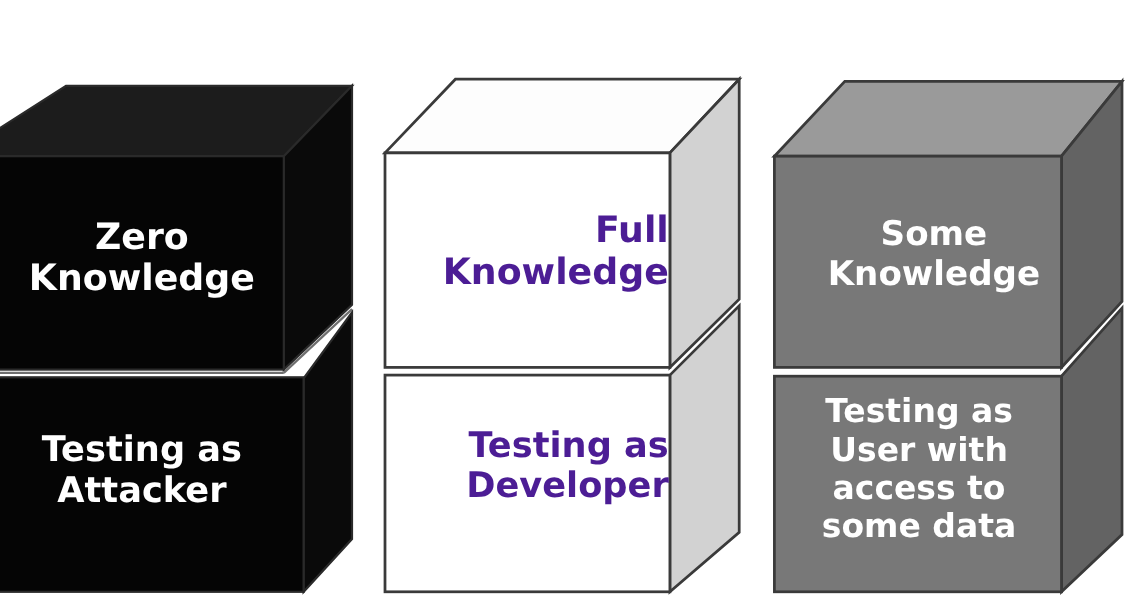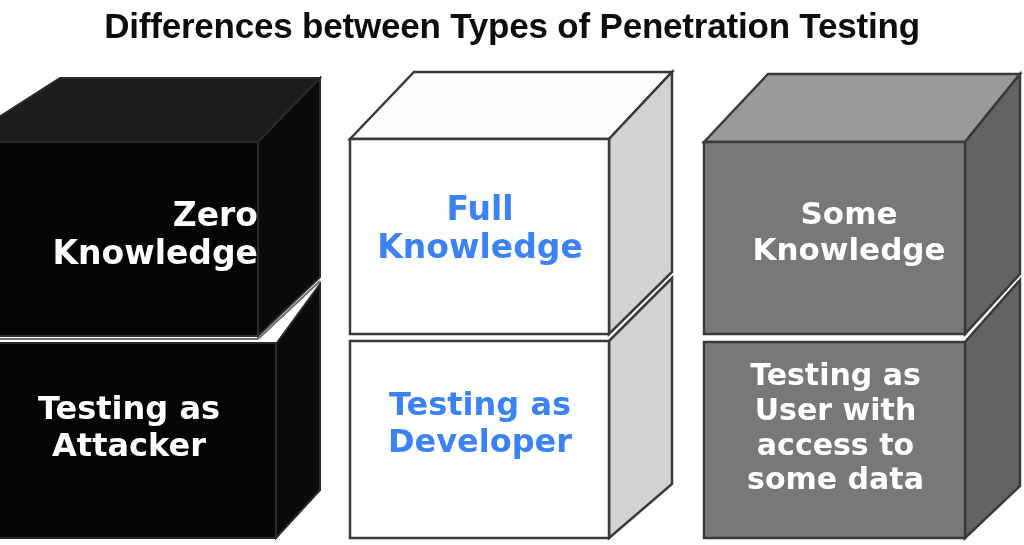--- a/index.html
+++ b/index.html
@@ -43,38 +43,37 @@
   .lbl {
     position: absolute;
     text-align: center;
     font-family: "DejaVu Sans", "Liberation Sans", sans-serif;
     font-weight: bold;
     line-height: 1.16;
     white-space: pre-line;
     pointer-events: none;
   }
   .lbl-white { color: #ffffff; }
-  .lbl-black { color: #3b82f6; }
+  .lbl-black { color: #4c1d95; text-align: right; }
 
   
-  #c1-top-label  { left: 0px;   top: 196px; width: 258px; font-size: 33px; text-align: right; }
+  #c1-top-label  { left: 0px;   top: 196px; width: 258px; font-size: 33px; }
   #c1-bot-label  { left: 0px;   top: 390px; width: 258px; font-size: 32px; }
   
   #c2-top-label  { left: 352px; top: 190px; width: 256px; font-size: 33px; }
   #c2-bot-label  { left: 352px; top: 386px; width: 256px; font-size: 32px; }
   
   #c3-top-label  { left: 706px; top: 196px; width: 286px; font-size: 31px; }
   #c3-bot-label  { left: 706px; top: 358px; width: 259px; font-size: 30px; }
 </style>
 </head>
 <body>
 
 <div id="stage">
 
-  <div id="title">Differences between Types of Penetration Testing</div>
 
   <svg id="diagram" viewBox="0 0 1024 545">
 
     <g>
 
       <polygon points="-40,142 60,78 320,78 258,142" fill="#1c1c1c" stroke="#2a2a2a" stroke-width="2"></polygon>
 
       <polygon points="258,142 320,78 320,277 258,336" fill="#0a0a0a" stroke="#2a2a2a" stroke-width="2"></polygon>
 
       <rect x="-40" y="142" width="298" height="194" fill="#050505" stroke="#2a2a2a" stroke-width="2"></rect>

